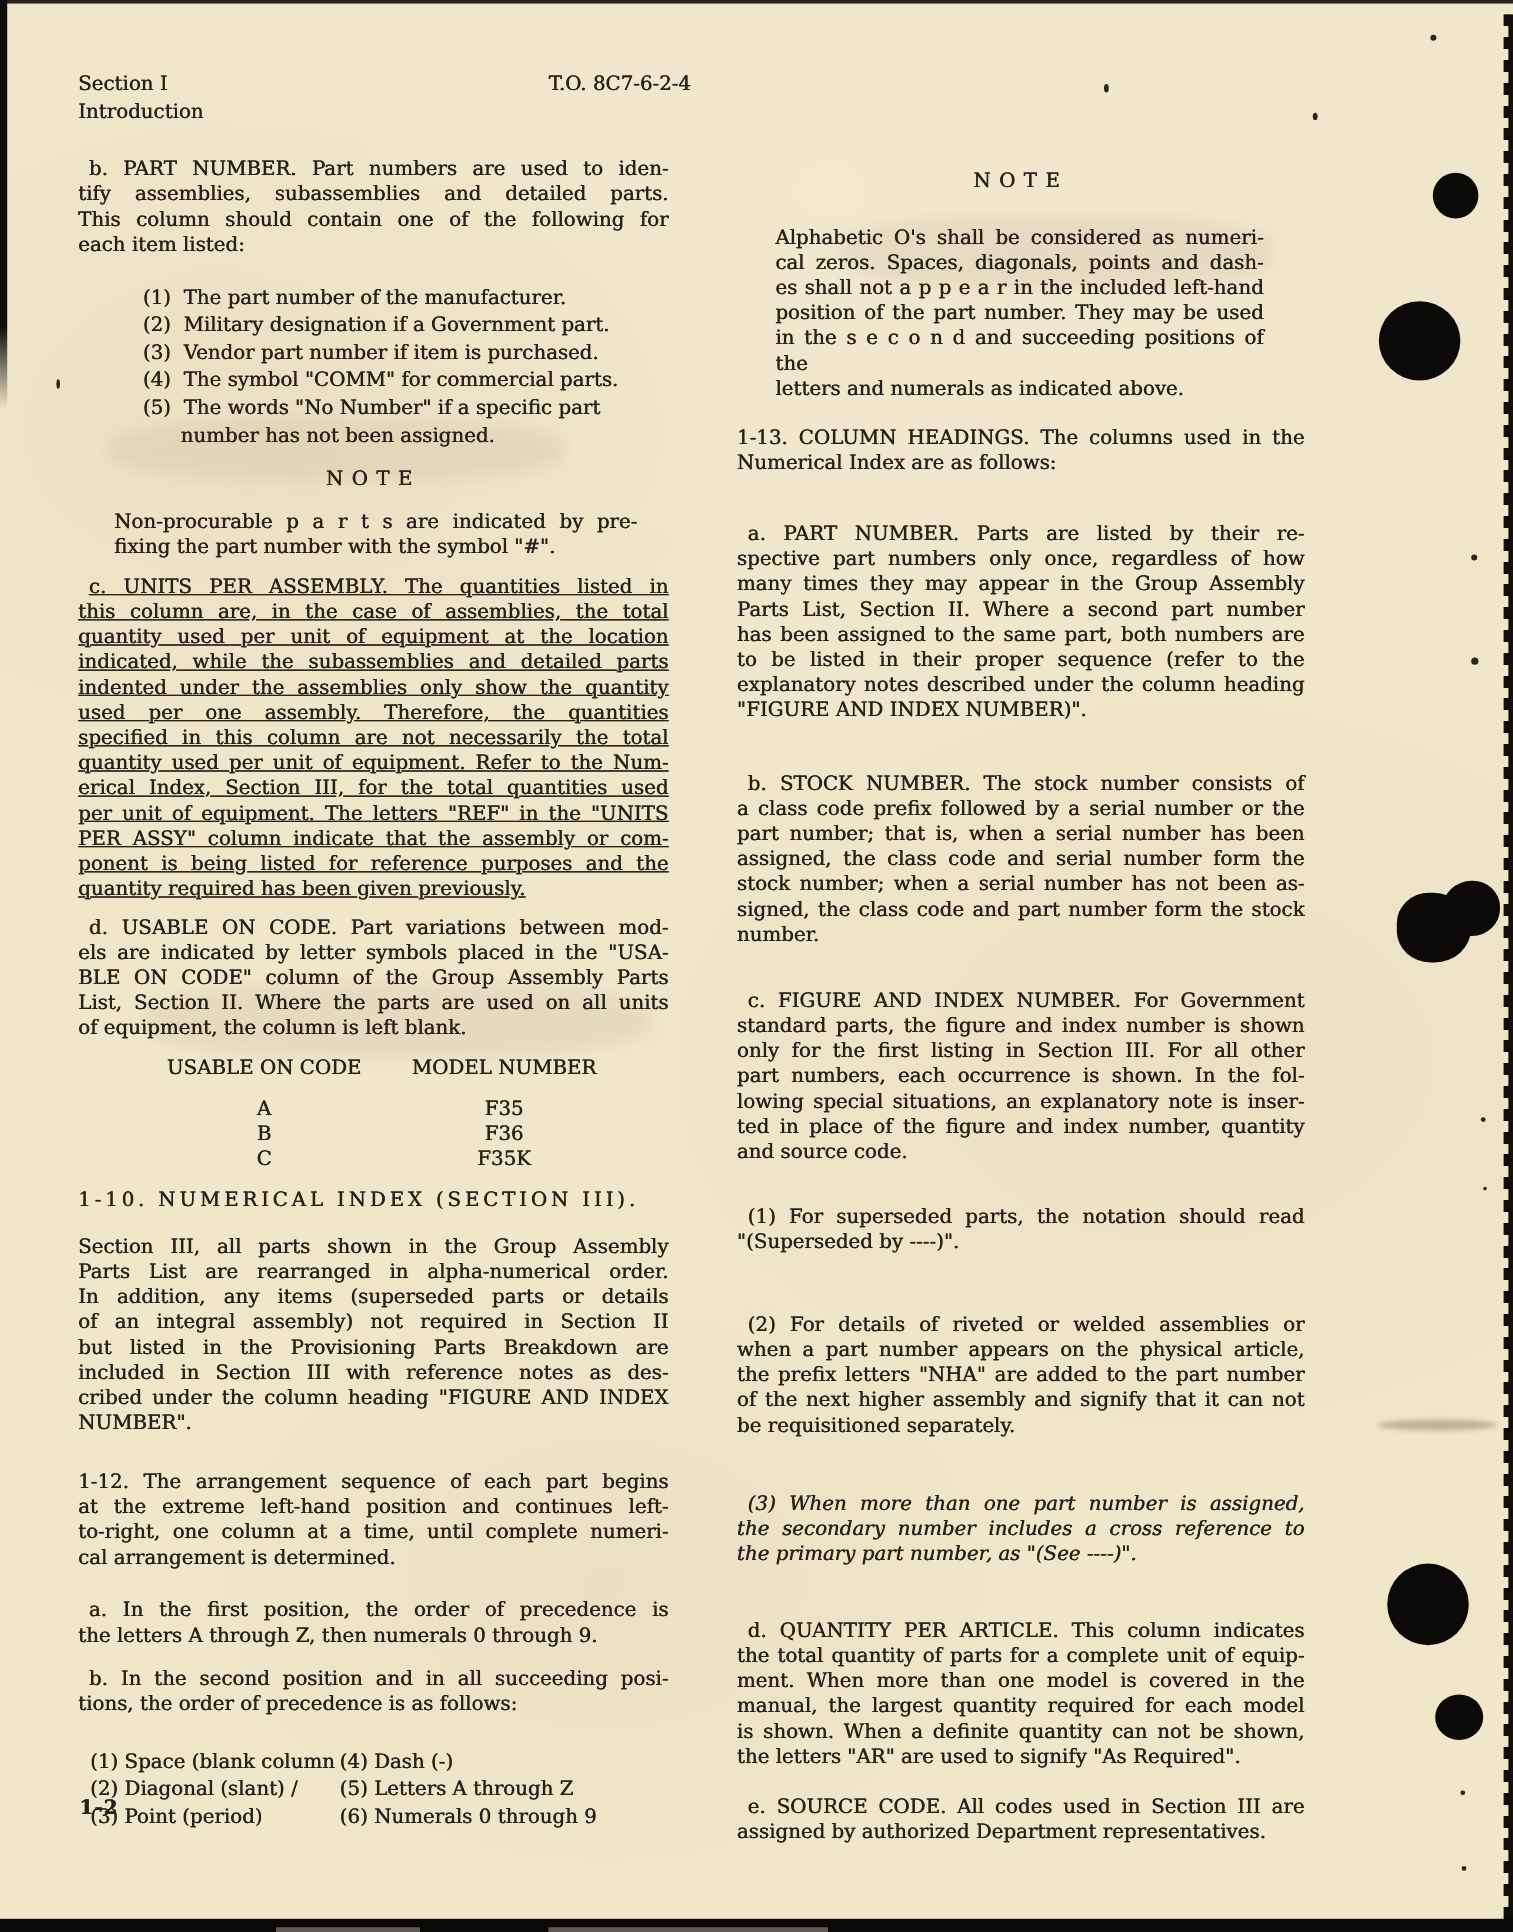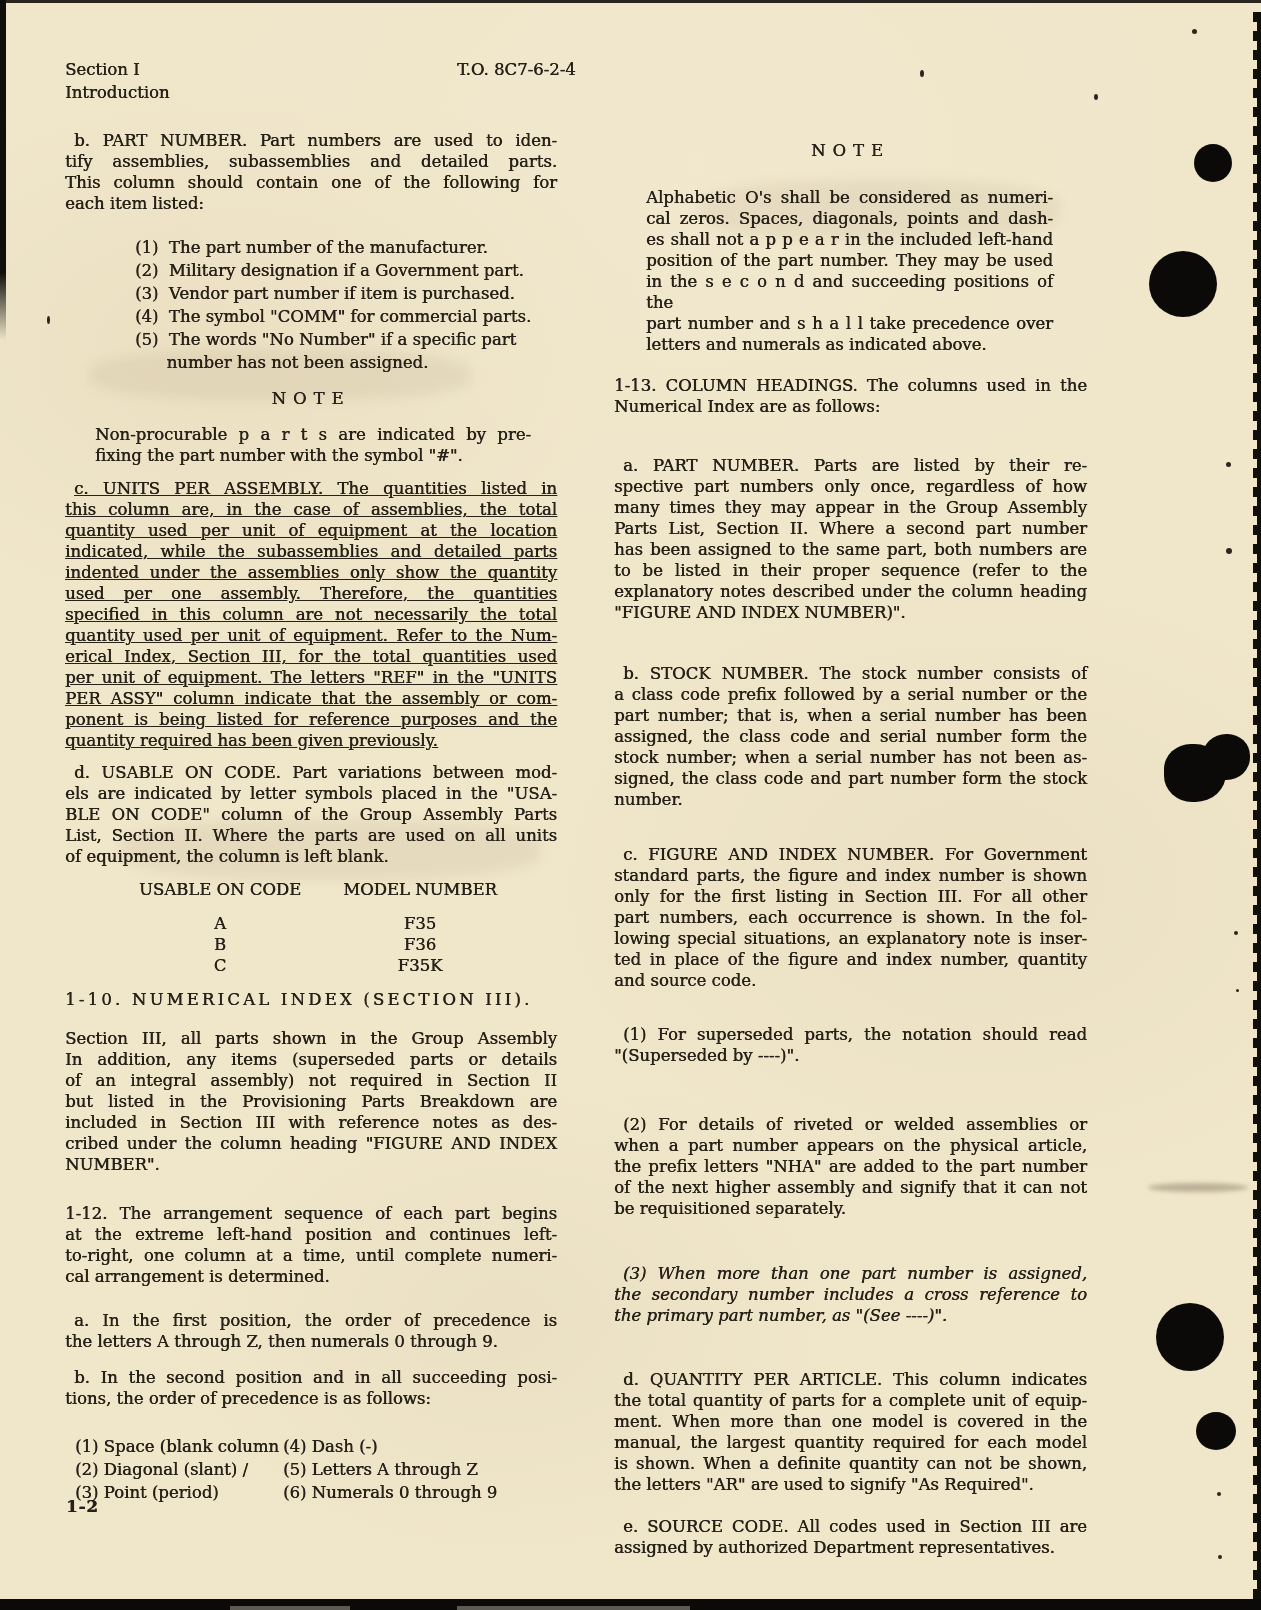--- a/index.html
+++ b/index.html
@@ -23,21 +23,21 @@
   .to-num{position:absolute;left:392px;top:0;}
   .cols{display:flex;margin-top:26px;}
   .col-l{width:492px;}
   .col-r{width:473px;margin-left:57px;}
   .ln{line-height:21px;}
   .just .ln{text-align:justify;text-align-last:justify;}
   .just .ln:last-child{text-align-last:left;}
   .ind .ln:first-child{text-indent:9px;}
   .plain .ln{white-space:pre-wrap;}
   .list-b{margin-left:54px;margin-top:22px;}
-  .list-b .ln{line-height:23px;margin-left:16px;}
+  .list-b .ln{line-height:23px;}
   .note-head{text-align:center;letter-spacing:7px;line-height:21px;}
   .nh1{margin-top:14px;}
   .note-body1{margin-top:15px;margin-left:30px;margin-right:26px;}
   .pc{margin-top:12px;text-decoration:underline;}
   .pd{margin-top:11px;}
   .uoc{margin-top:12px;margin-left:55px;width:400px;}
   .uoc-row{display:flex;line-height:21px;align-items:center;}
   .uoc-row div{width:200px;text-align:center;}
   .uoc-head{margin-bottom:13px;}
   .h110{margin-top:13px;letter-spacing:3.2px;line-height:21px;}
@@ -189,20 +189,21 @@
           <div class="uoc-row">
             <div>C</div>
             <div>F35K</div>
           </div>
         </div>
 
         <div class="h110">1-10. NUMERICAL INDEX (SECTION III).</div>
 
         <div class="just p111">
             <div class="ln">Section III, all parts shown in the Group Assembly</div>
+            <div class="ln">Parts List are rearranged in alpha-numerical order.</div>
             <div class="ln">In addition, any items (superseded parts or details</div>
             <div class="ln">of an integral assembly) not required in Section II</div>
             <div class="ln">but listed in the Provisioning Parts Breakdown are</div>
             <div class="ln">included in Section III with reference notes as des-</div>
             <div class="ln">cribed under the column heading "FIGURE AND INDEX</div>
             <div class="ln">NUMBER".</div>
           </div>
 
         <div class="just p112">
             <div class="ln">1-12.  The arrangement sequence of each part begins</div>
@@ -236,21 +237,20 @@
       </div>
 
       <div class="col-r">
         <div class="note-head nh2">NOTE</div>
         <div class="just note-body2">
             <div class="ln">Alphabetic O's shall be considered as numeri-</div>
             <div class="ln">cal zeros.  Spaces,  diagonals,  points  and dash-</div>
             <div class="ln">es shall not a p p e a r  in the included  left-hand</div>
             <div class="ln">position of the part number.  They may be used</div>
             <div class="ln">in the s e c o n d  and succeeding positions of the</div>
-            <div class="ln">part number and s h a l l  take  precedence  over</div>
             <div class="ln">letters and numerals as indicated above.</div>
           </div>
 
         <div class="just p113">
             <div class="ln">1-13.  COLUMN HEADINGS.  The columns used in the</div>
             <div class="ln">Numerical Index are as follows:</div>
           </div>
 
         <div class="just ind rpa">
             <div class="ln">a.  PART NUMBER.  Parts are listed by their re-</div>

